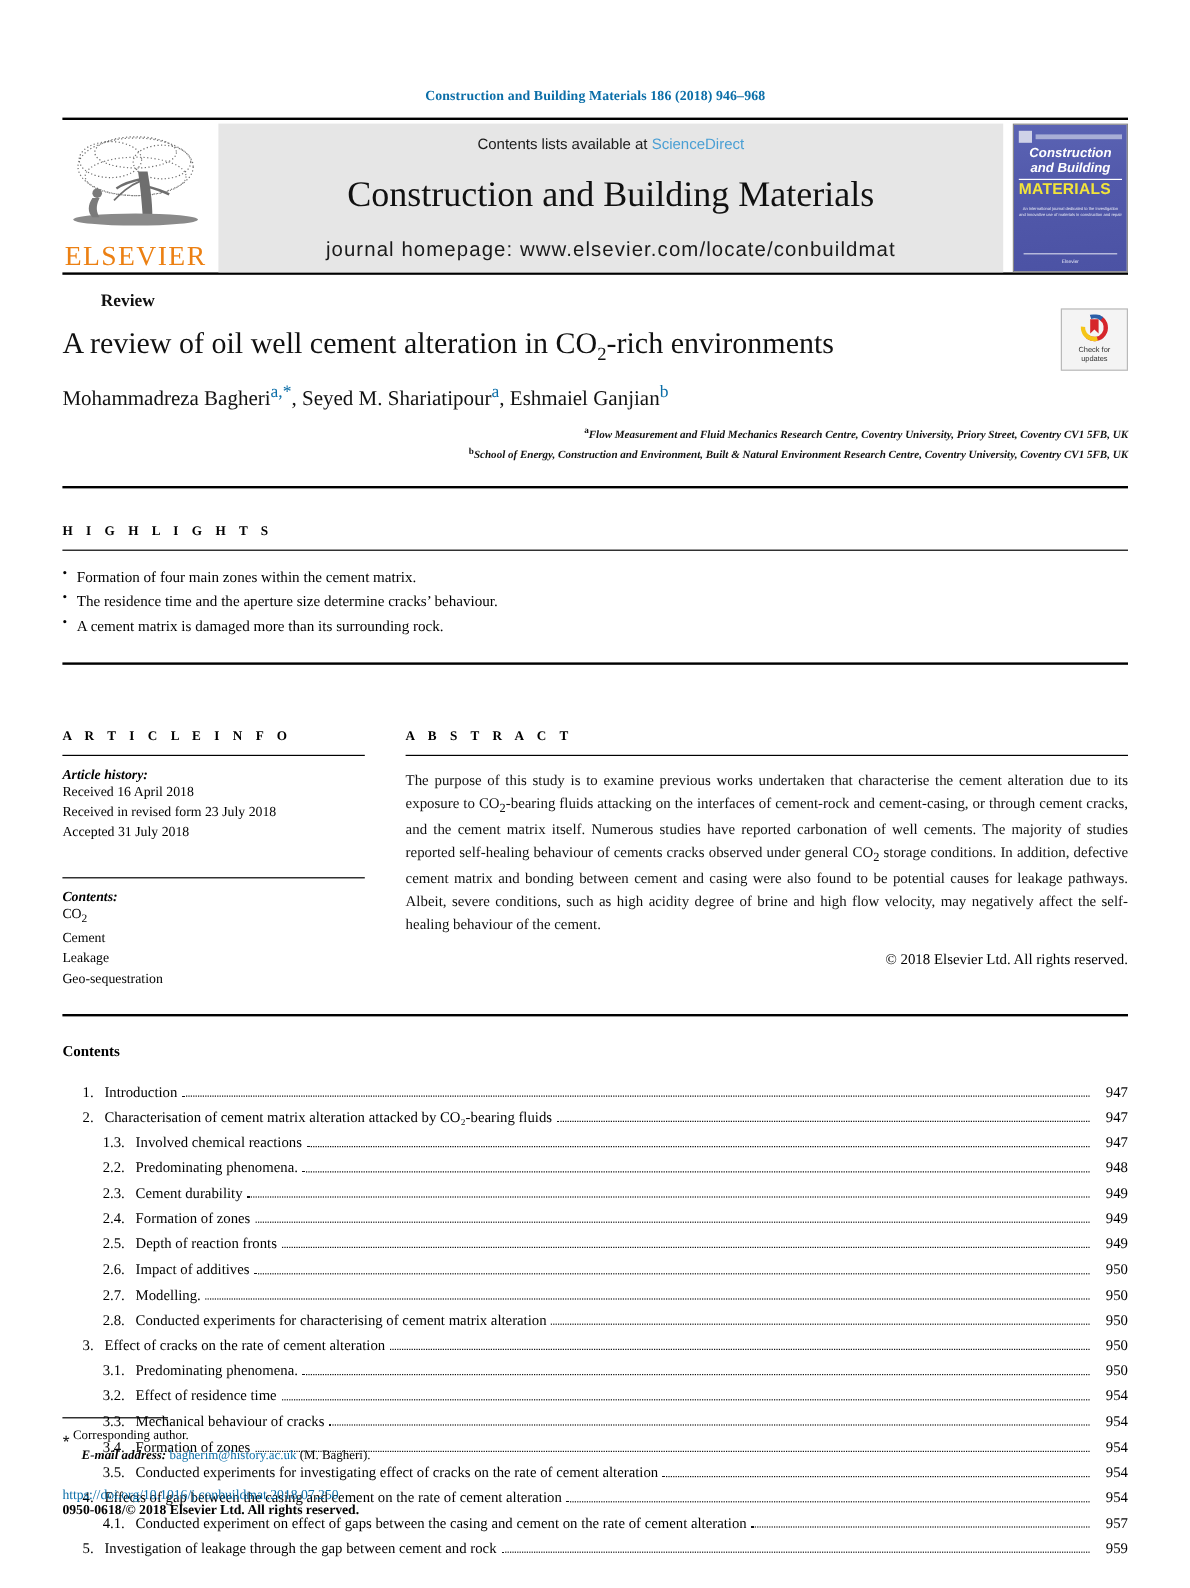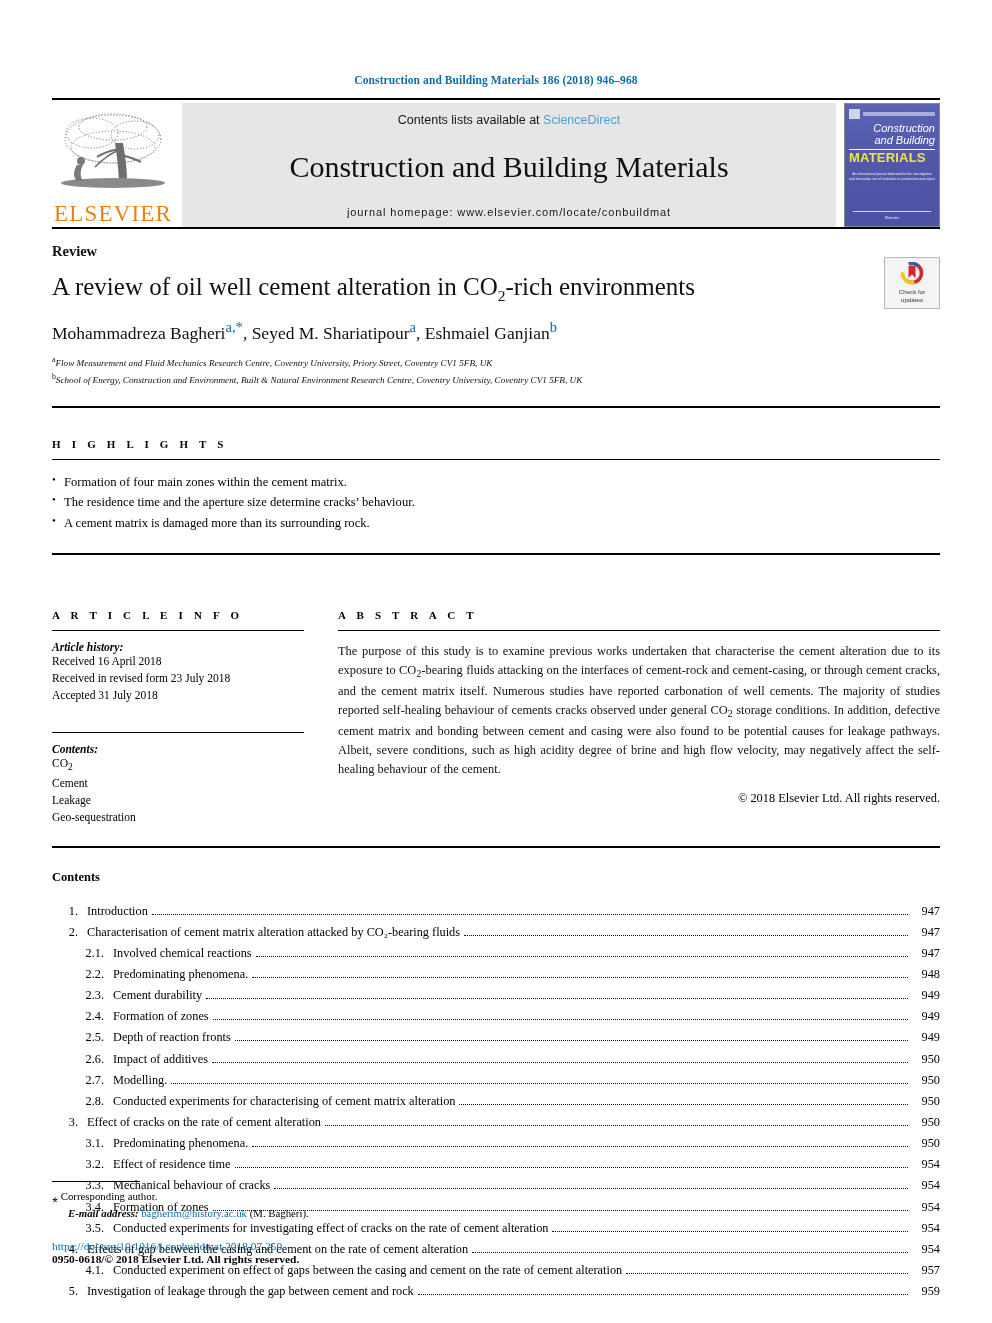--- a/index.html
+++ b/index.html
@@ -81,21 +81,21 @@
   }
   .banner-top .sd { color: #4a9fd4; }
   .banner-title {
     font-family: "Liberation Serif", serif;
     font-size: 30px;
     color: #111;
     line-height: 1;
   }
   .banner-bottom {
     font-family: "Liberation Sans", sans-serif;
-    font-size: 11px;
+    font-size: 17px;
     letter-spacing: 0.9px;
     color: #1a1a1a;
   }
   .cover {
     width: 96px;
     flex: 0 0 96px;
     border: 1px solid #888;
     box-sizing: border-box;
     background: linear-gradient(175deg, #5b64b4 0%, #5259ab 40%, #4b52a4 100%);
     position: relative;
@@ -108,25 +108,25 @@
     align-items: center;
     gap: 3px;
   }
   .cover-mark {
     width: 11px; height: 10px; background: #cfd2e8;
   }
   .cover-line { flex: 1; height: 4px; background: #a8aed6; }
   .cover-t1, .cover-t2 {
     font-family: "Liberation Sans", sans-serif;
     font-style: italic;
-    font-weight: normal;
+    font-weight: bold;
     font-size: 11px;
     color: #ffffff;
     line-height: 1.12;
-    text-align: right;
+    text-align: center;
     margin-top: 3px;
   }
   .cover-t2 { margin-top: 0px; }
   .cover-under { height: 1px; background: #ffffff; margin: 2px 0 1px 0; }
   .cover-t3 {
     font-family: "Liberation Sans", sans-serif;
     font-weight: bold;
     font-size: 13px;
     color: #f2e43a;
     letter-spacing: 0.2px;
@@ -150,46 +150,47 @@
     font-family: "Liberation Sans", sans-serif;
     font-size: 4px; color: #eceefa;
   }
 
   .rule-thick { border-top: 2px solid #000; }
 
   
   .art-head { position: relative; padding-top: 14px; }
   .kicker {
     font-family: "Liberation Serif", serif;
-    font-size: 14.5px; font-weight: bold; color: #111;
+    font-size: 14.5px; font-weight: bold; color: #111; margin-left: 32px;
   }
   .title {
     font-family: "Liberation Serif", serif;
     font-size: 25px;
     line-height: 1.18;
     margin-top: 12px;
     color: #111;
     max-width: 770px;
   }
   .authors {
     font-family: "Liberation Serif", serif;
     font-size: 17.5px;
     margin-top: 14px;
     color: #111;
   }
   .authors sup, .title sub { color: #0b6ea8; }
   .title sub { color: inherit; font-size: 0.62em; }
   .aff {
     font-family: "Liberation Serif", serif;
     font-style: italic;
-    font-weight: normal;
+    font-weight: bold;
     font-size: 9.2px;
     color: #111;
     line-height: 1.5;
     margin-top: 10px;
+    text-align: right;
   }
   .aff sup { font-style: normal; }
   .crossmark {
     position: absolute;
     right: 0; top: 28px;
     width: 56px; height: 52px;
     border: 1px solid #b9b9b9;
     background: #f4f4f4;
     display: flex; flex-direction: column;
     align-items: center; justify-content: center;
@@ -443,21 +444,21 @@
         <span class="toc-dots"></span>
         <span class="toc-page">947</span>
       </div>
       <div class="toc-row">
         <span class="toc-num lvl1">2.</span>
         <span class="toc-label">Characterisation of cement matrix alteration attacked by CO₂-bearing fluids</span>
         <span class="toc-dots"></span>
         <span class="toc-page">947</span>
       </div>
       <div class="toc-row">
-        <span class="toc-num lvl2">2.1.</span>
+        <span class="toc-num lvl2">1.3.</span>
         <span class="toc-label">Involved chemical reactions</span>
         <span class="toc-dots"></span>
         <span class="toc-page">947</span>
       </div>
       <div class="toc-row">
         <span class="toc-num lvl2">2.2.</span>
         <span class="toc-label">Predominating phenomena.</span>
         <span class="toc-dots"></span>
         <span class="toc-page">948</span>
       </div>

